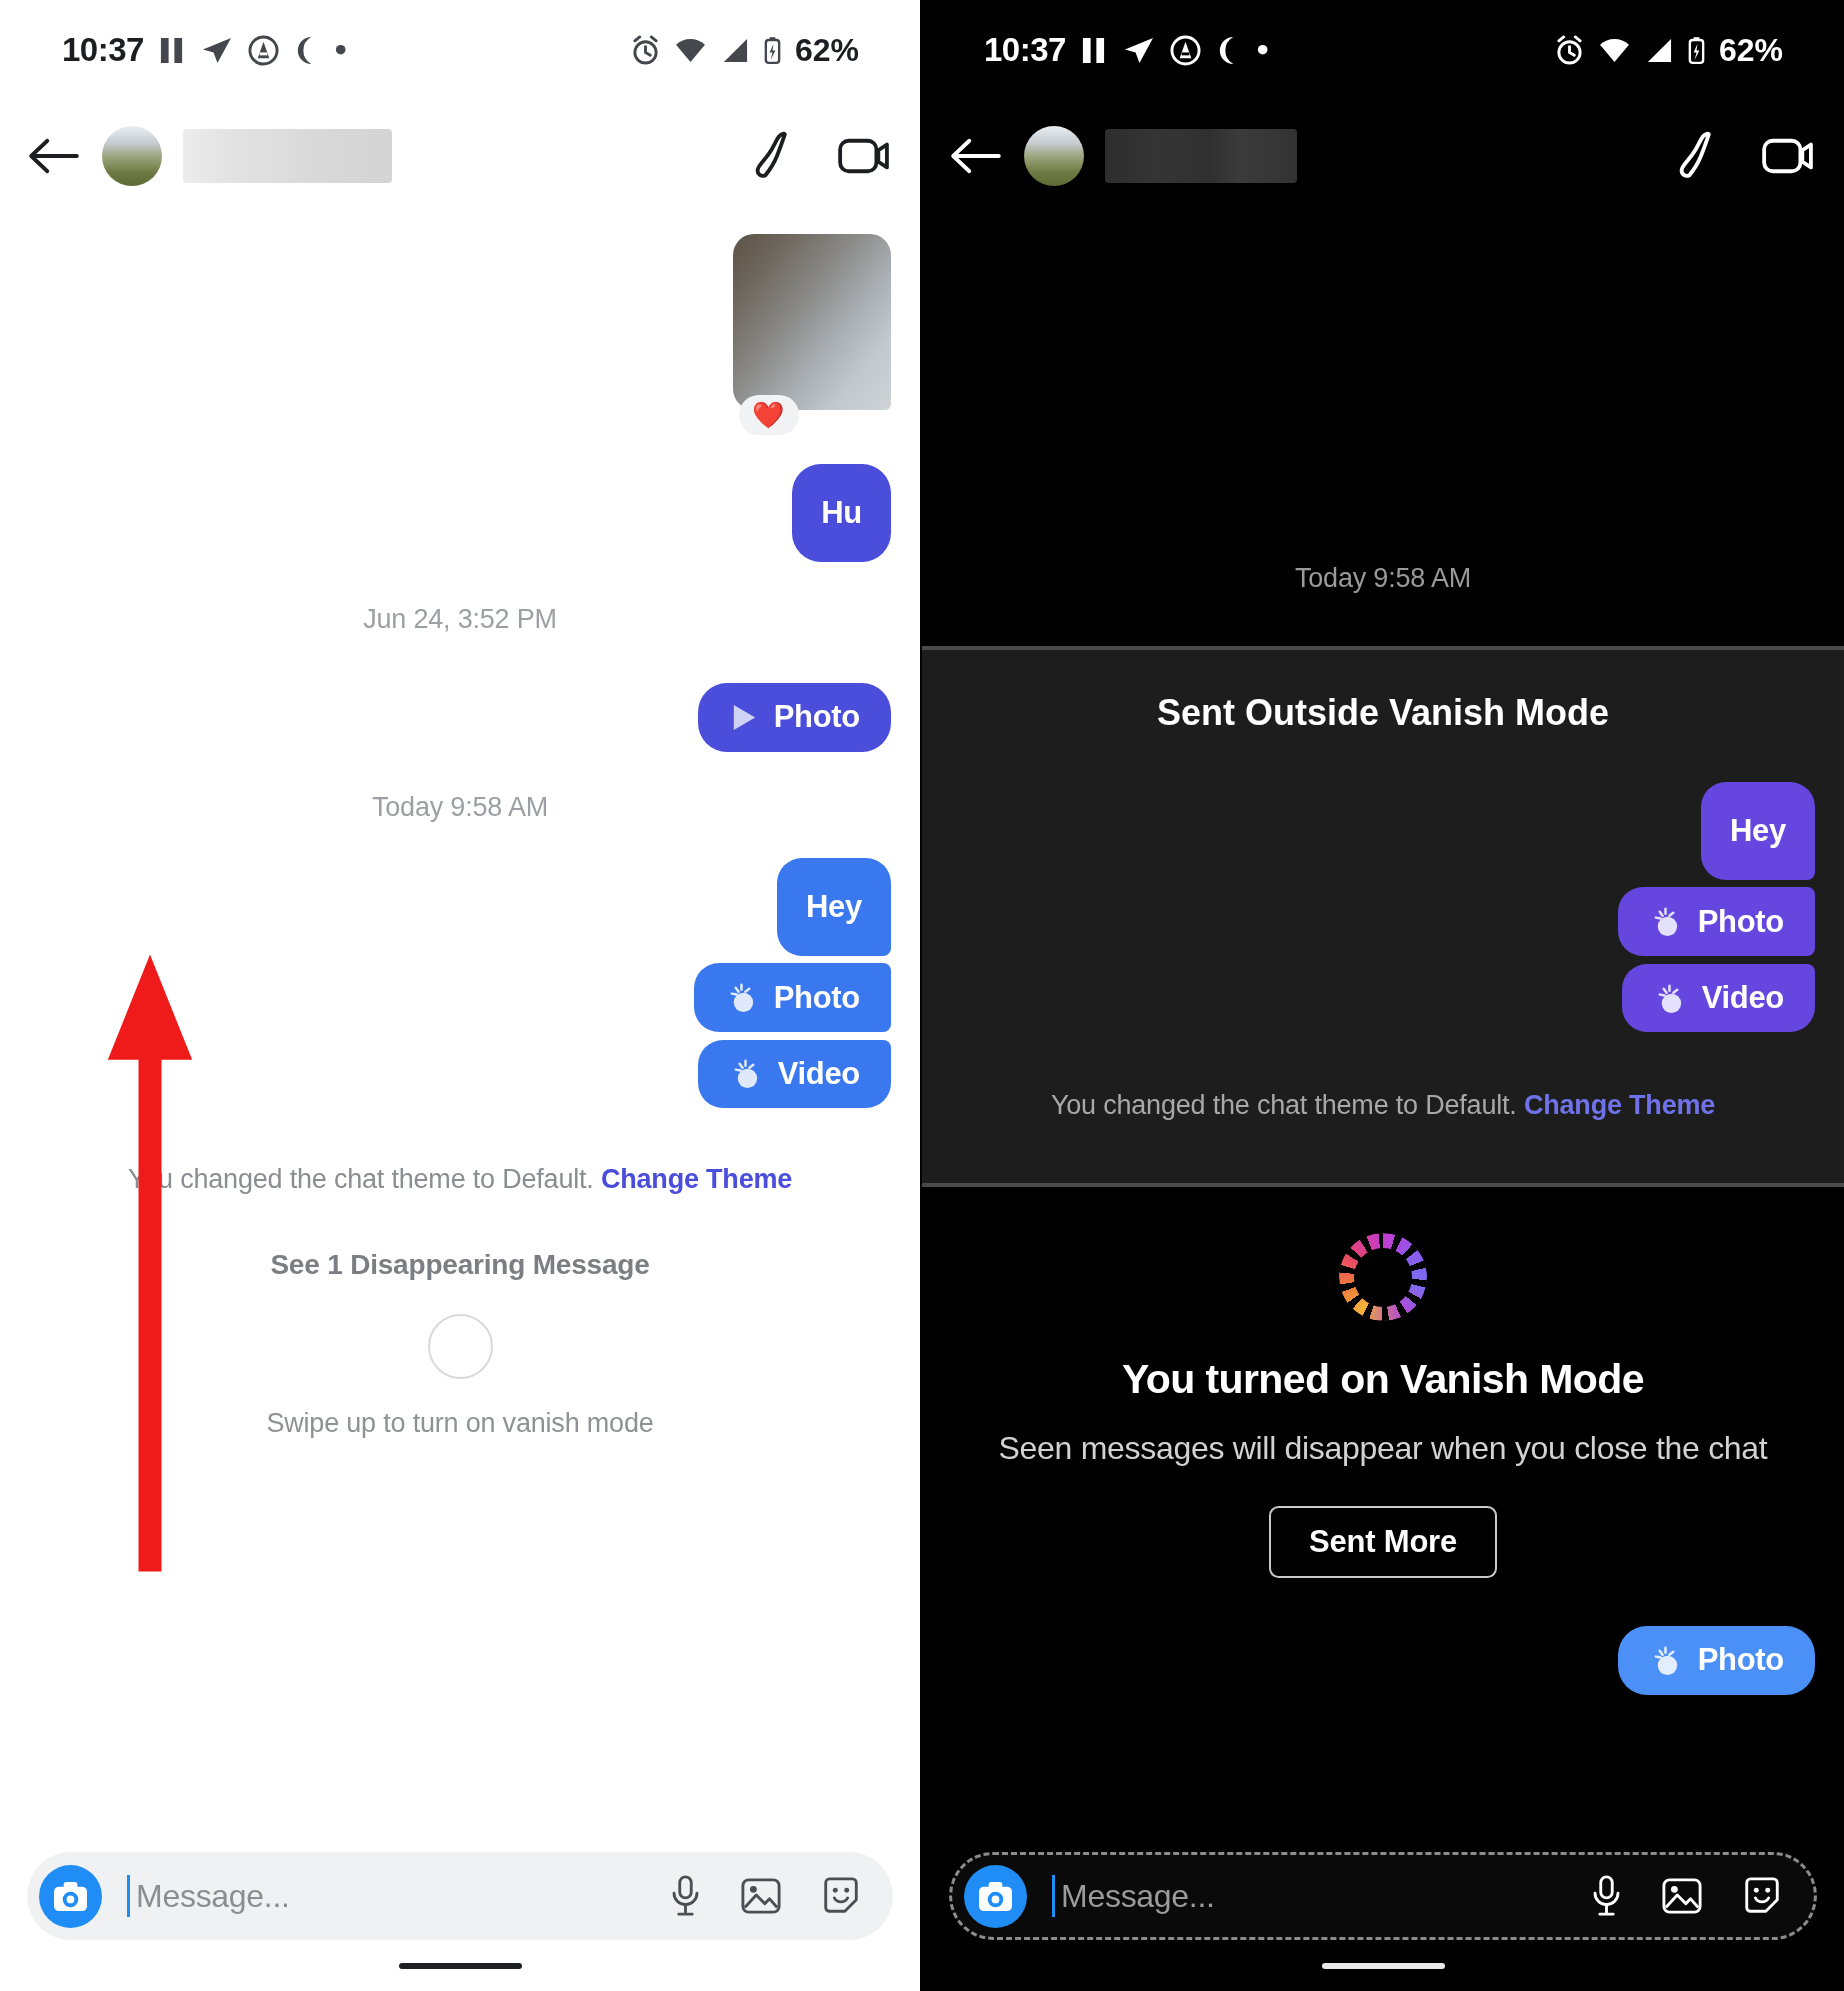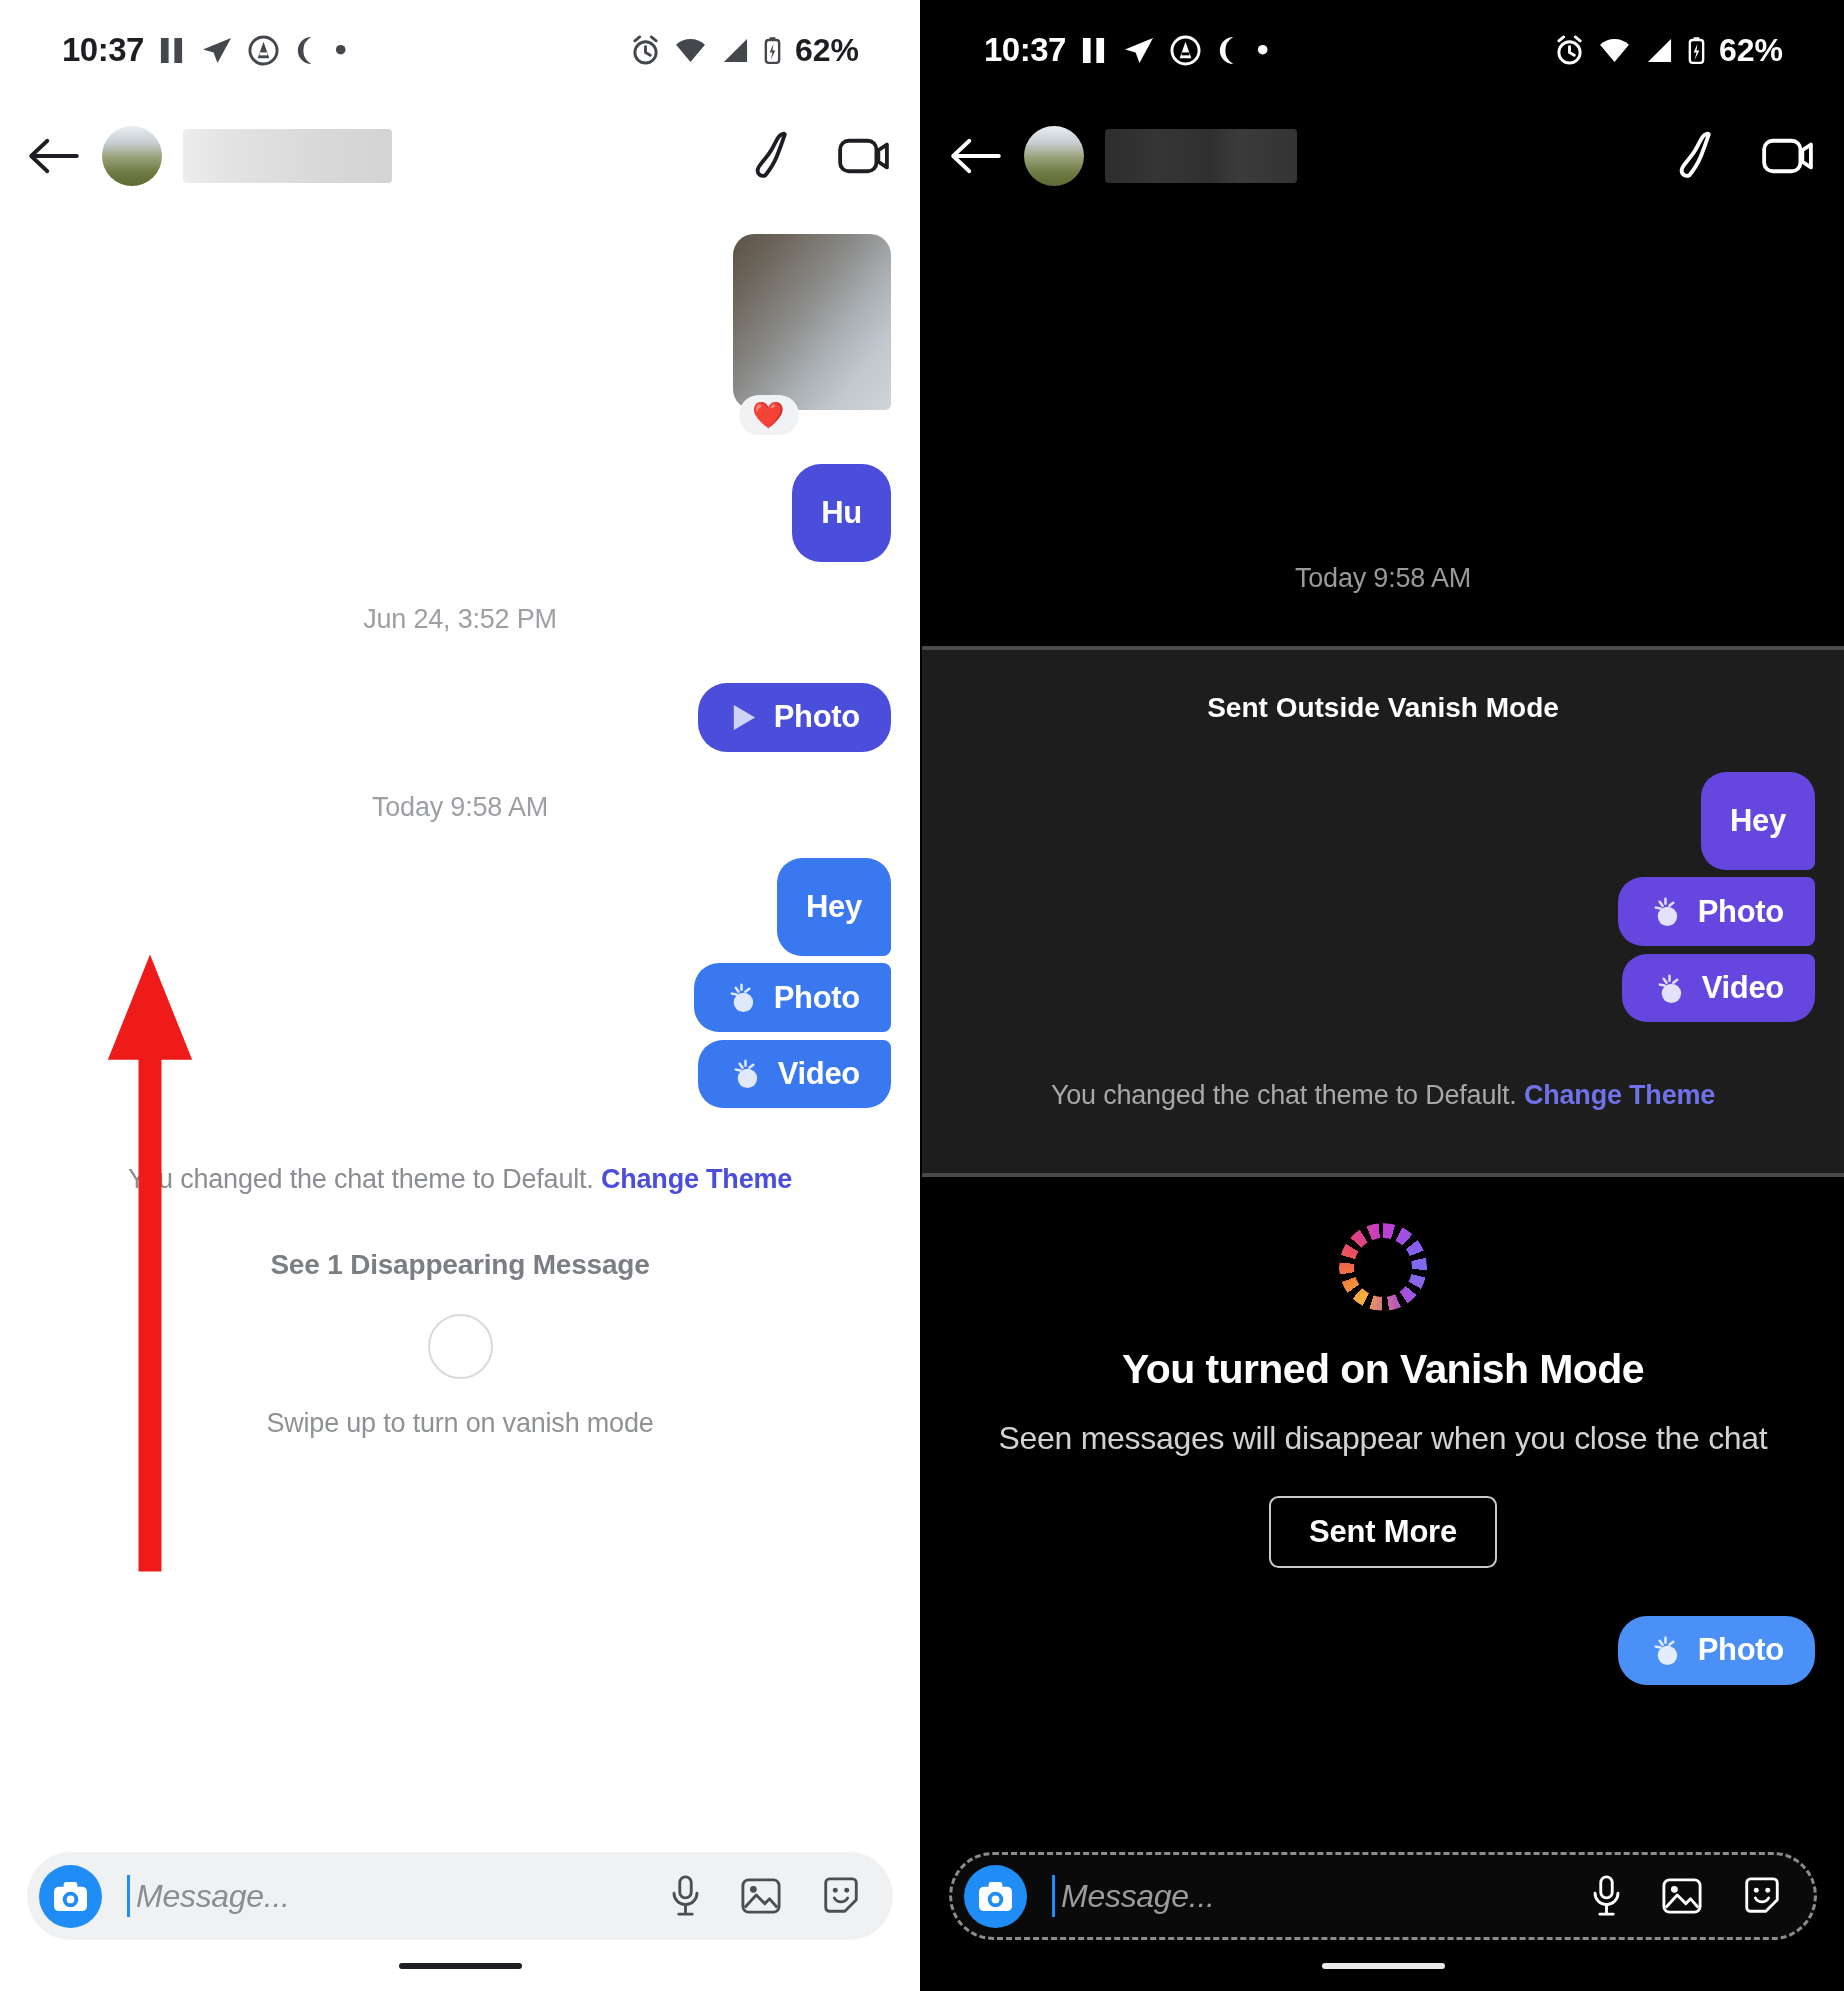--- a/index.html
+++ b/index.html
@@ -171,21 +171,21 @@
   }
 
   
   .divider-line { height: 3.8px; background: #4a4a4a; width: 100%; }
   .section-sent-outside {
     background: #1d1d1d;
     padding: 42px 0 0 0;
   }
   .section-title-center {
     text-align: center;
-    font-size: 28px;
+    font-size: 36px;
     font-weight: 700;
     color: #ffffff;
   }
   .vanish-hero {
     text-align: center;
     padding: 0 54px;
   }
   .vanish-ring {
     width: 88px; height: 88px;
     margin: 0 auto;
@@ -252,21 +252,20 @@
   .cam-btn {
     width: 63px; height: 63px; border-radius: 50%;
     background: #1f8df5;
     display: flex; align-items: center; justify-content: center;
     flex-shrink: 0;
   }
   .msg-input {
     display: flex; align-items: center;
     margin-left: 25px; flex: 1 1 auto;
     position: relative;
-    font-style: italic;
   }
   .caret {
     width: 3.8px; height: 42px;
     background: #1f8df5;
     margin-right: 5.8px;
   }
   .msg-ph { font-size: 32px; letter-spacing: -0.3px; }
   .light .msg-ph { color: #8a8d91; }
   .dark .msg-ph  { color: #9b9b9b; }
   .composer-icons { display: flex; align-items: center; gap: 38px; flex-shrink: 0; }

